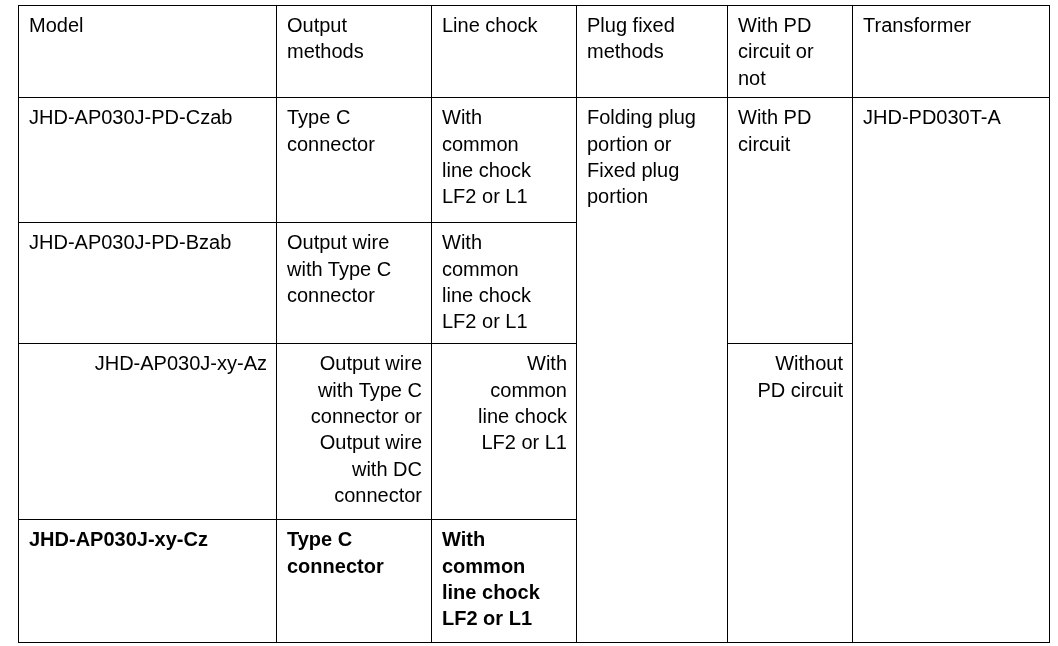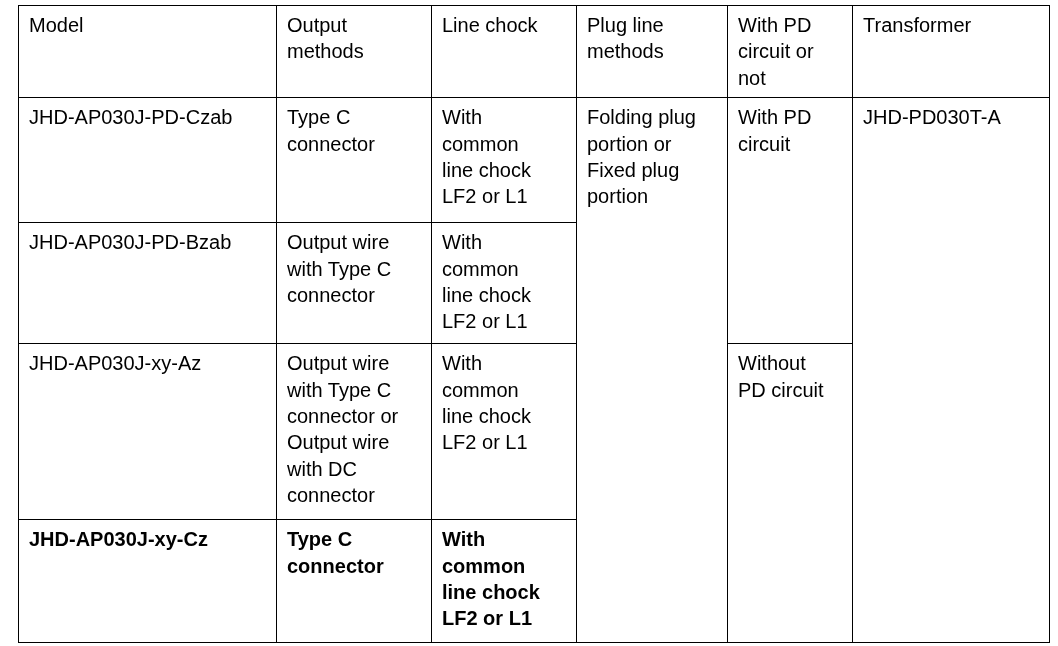--- a/index.html
+++ b/index.html
@@ -44,21 +44,21 @@
   col.c-model       { width: 258px; }
   col.c-output      { width: 155px; }
   col.c-chock       { width: 145px; }
   col.c-plug        { width: 151px; }
   col.c-pd          { width: 125px; }
   col.c-transformer { width: 197px; }
 
   td.header-cell { height: 74px; }
   td.r1 { height: 112px; }
   td.r2 { height: 108px; }
-  td.r3 { height: 163px; }
+  td.r3 { height: 163px; text-align: right; }
   td.r4 { height: 110px; font-weight: bold; }
 </style>
 </head>
 <body>
 
 <div class="page">
 
   <table class="spec-table">
     <colgroup>
       <col class="c-model">
@@ -68,21 +68,21 @@
       <col class="c-pd">
       <col class="c-transformer">
     </colgroup>
     <tbody>
 
       <tr>
         <td class="header-cell">Model</td>
         <td class="header-cell">Output
 methods</td>
         <td class="header-cell">Line chock</td>
-        <td class="header-cell">Plug line
+        <td class="header-cell">Plug fixed
 methods</td>
         <td class="header-cell">With PD
 circuit or
 not</td>
         <td class="header-cell">Transformer</td>
       </tr>
 
       <tr>
         <td class="r1">JHD-AP030J-PD-Czab</td>
         <td class="r1">Type C

